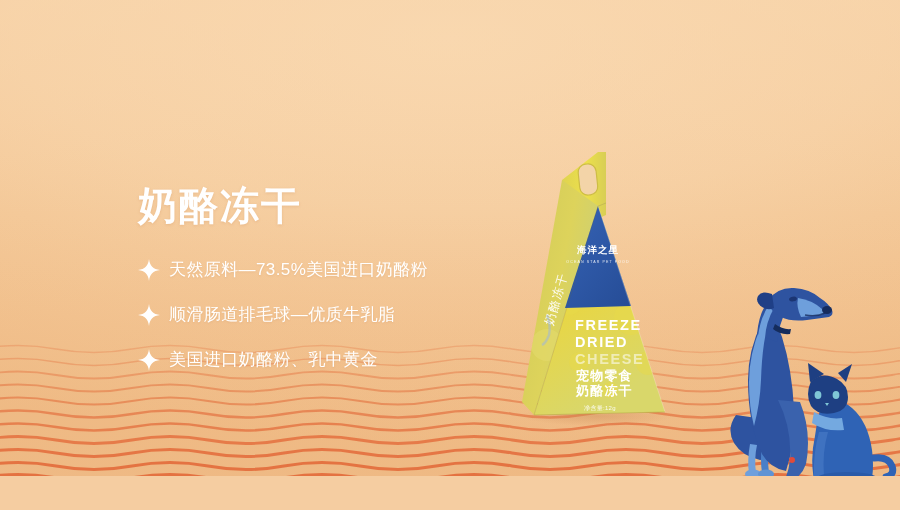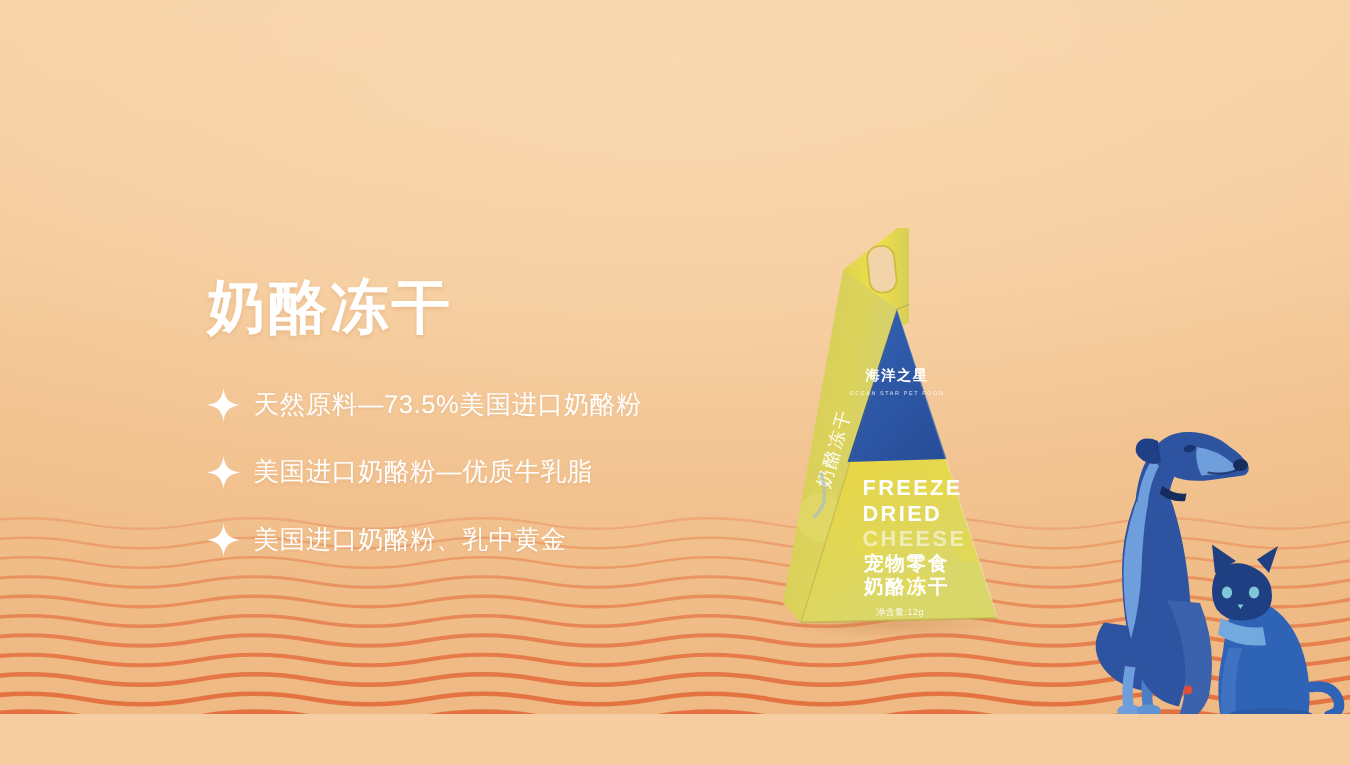--- a/index.html
+++ b/index.html
@@ -96,21 +96,21 @@
         </span>
         <span class="btext">天然原料—73.5%美国进口奶酪粉</span>
       </li>
 
       <li class="bullet">
         <span class="spark">
           <svg viewBox="0 0 24 24" width="22" height="22">
             <path d="M12 0 C12.9 7.6 16.4 11.1 24 12 C16.4 12.9 12.9 16.4 12 24 C11.1 16.4 7.6 12.9 0 12 C7.6 11.1 11.1 7.6 12 0 Z" fill="#ffffff"></path>
           </svg>
         </span>
-        <span class="btext">美国进口奶酪粉—优质牛乳脂</span>
+        <span class="btext">顺滑肠道排毛球—优质牛乳脂</span>
       </li>
 
       <li class="bullet">
         <span class="spark">
           <svg viewBox="0 0 24 24" width="22" height="22">
             <path d="M12 0 C12.9 7.6 16.4 11.1 24 12 C16.4 12.9 12.9 16.4 12 24 C11.1 16.4 7.6 12.9 0 12 C7.6 11.1 11.1 7.6 12 0 Z" fill="#ffffff"></path>
           </svg>
         </span>
         <span class="btext">美国进口奶酪粉、乳中黄金</span>
       </li>

